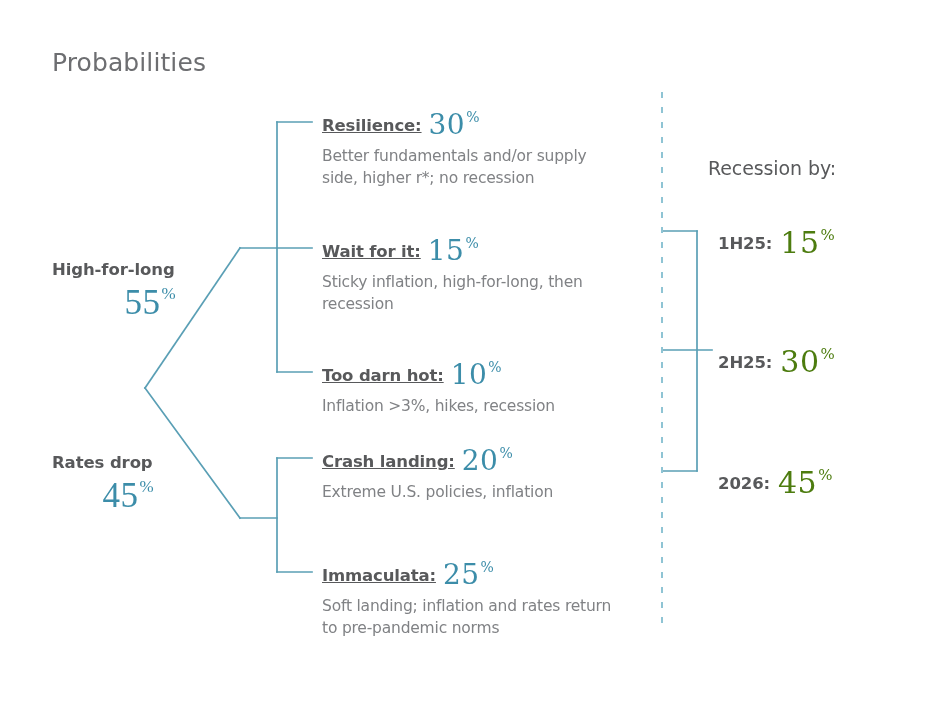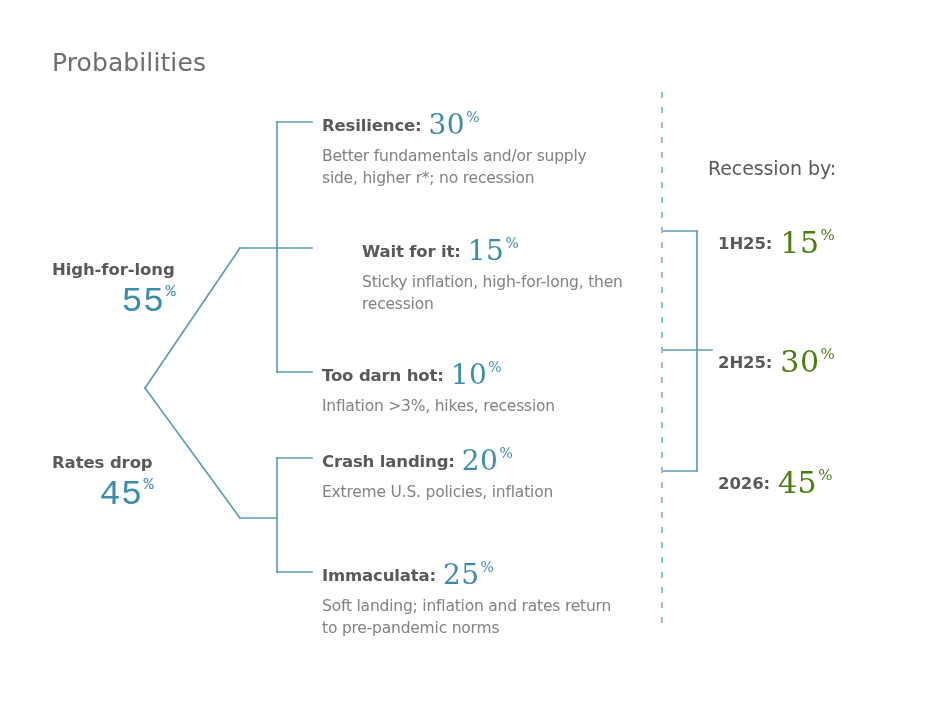--- a/index.html
+++ b/index.html
@@ -50,21 +50,21 @@
   .root-label {
     font-size: 16.5px;
     font-weight: 700;
     color: #58595b;
     font-family: "DejaVu Sans", sans-serif;
     letter-spacing: -0.1px;
   }
   .root-value {
     margin-top: 6px;
     display: block;
-    font-family: Liberation Mono, monospace;
+    font-family: Liberation Serif, serif;
     font-size: 35px;
     color: #3c8da9;
     line-height: 1;
     letter-spacing: 0.5px;
   }
   .root-value .pct {
     font-size: 17px;
     vertical-align: super;
     position: relative;
     top: -2px;
@@ -81,20 +81,21 @@
   .branch-head {
     white-space: nowrap;
     line-height: 1;
   }
   .branch-name {
     font-size: 16.5px;
     font-weight: 700;
     color: #58595b;
     font-family: "DejaVu Sans", sans-serif;
     letter-spacing: -0.15px;
+    text-decoration: underline;
   }
   .branch-value {
     font-family: "DejaVu Serif", serif;
     font-size: 28px;
     color: #3c8da9;
     letter-spacing: 0.5px;
     margin-left: 7px;
     position: relative;
     top: 3px;
   }
@@ -207,21 +208,21 @@
     <span class="root-value"><span>45</span><span class="pct">%</span></span>
   </div>
 
   <div class="branch" style="top:108px;">
     <div class="branch-head">
       <span class="branch-name">Resilience:</span><span class="branch-value"><span>30</span><span class="pct">%</span></span>
     </div>
     <div class="branch-desc">Better fundamentals and/or supply side, higher r*; no recession</div>
   </div>
 
-  <div class="branch" style="top:234px;margin-left:40px;">
+  <div class="branch" style="top:234px;">
     <div class="branch-head">
       <span class="branch-name">Wait for it:</span><span class="branch-value"><span>15</span><span class="pct">%</span></span>
     </div>
     <div class="branch-desc">Sticky inflation, high-for-long, then recession</div>
   </div>
 
   <div class="branch" style="top:358px;">
     <div class="branch-head">
       <span class="branch-name">Too darn hot:</span><span class="branch-value"><span>10</span><span class="pct">%</span></span>
     </div>

